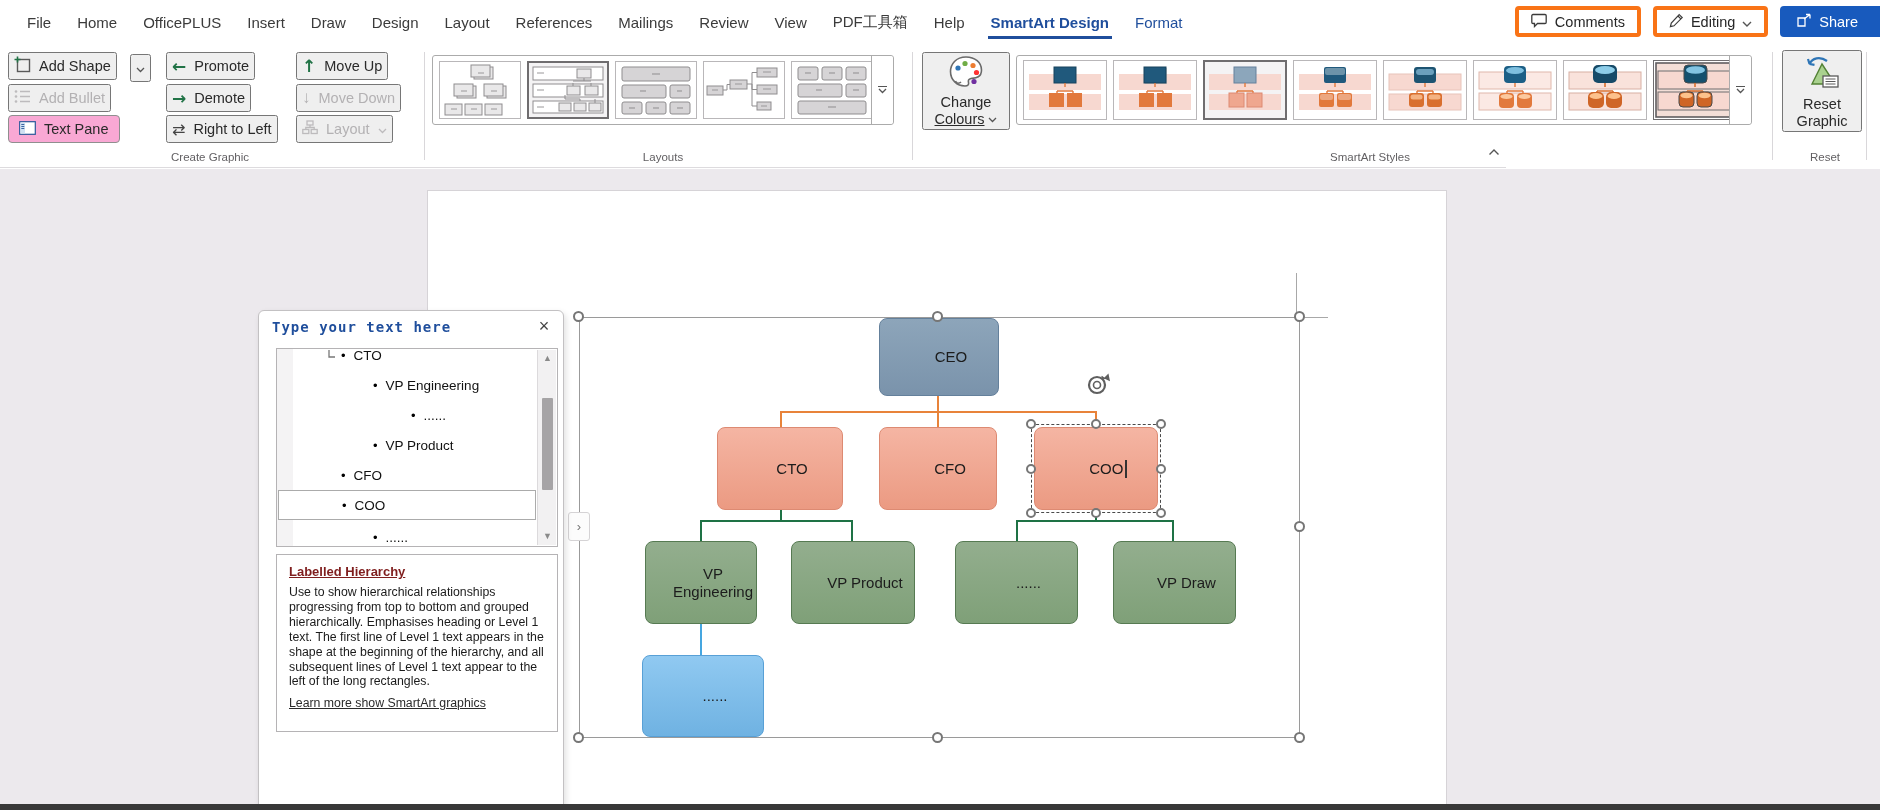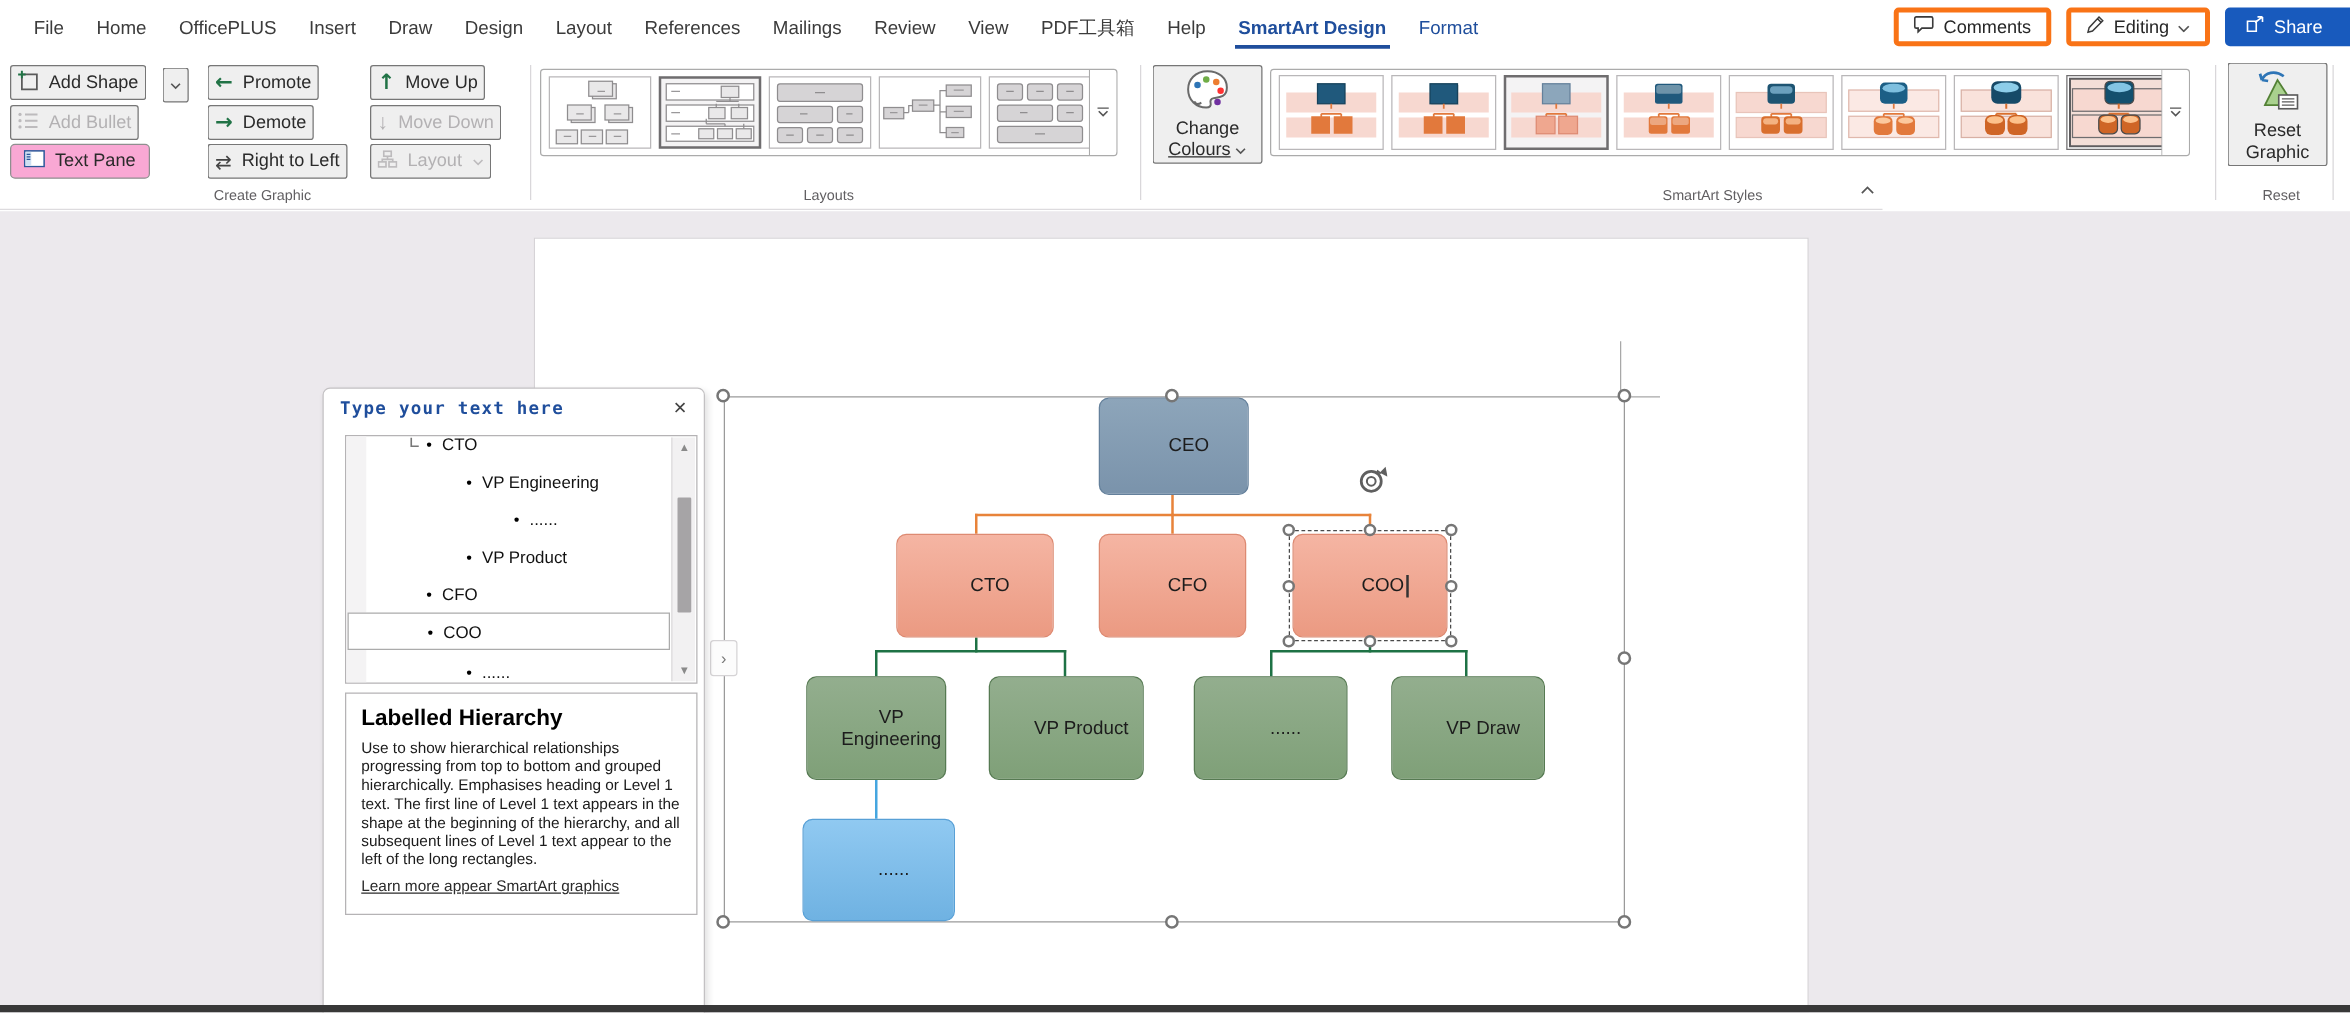--- a/index.html
+++ b/index.html
@@ -65,21 +65,21 @@
   .tpane-close { position:absolute; right:8px; top:4px; font-size:18px; color:#444; width:22px; height:22px; text-align:center; line-height:22px; }
   .tlist { position:absolute; left:17px; top:37px; width:282px; height:199px; border:1px solid #b5b3b5; overflow:hidden; background:#fff; }
   .tgutter { position:absolute; left:0; top:0; bottom:0; width:16px; background:#f4f3f4; }
   .trow { position:absolute; height:30px; display:flex; align-items:center; font-size:13.5px; color:#111; white-space:nowrap; }
   .trow .bullet { font-size:13px; margin-right:8px; color:#000; }
   .trow.selrow { border:1px solid #ababab; width:258px; left:1px; background:#fff; }
   .vscroll { position:absolute; right:1px; top:1px; bottom:1px; width:19px; background:#f2f1f2; border-left:1px solid #dcdadc; }
   .varrow { position:absolute; left:0; width:19px; height:17px; font-size:9px; color:#8a8a8a; text-align:center; line-height:17px; }
   .vthumb { position:absolute; left:4px; width:11px; background:#a6a4a6; border-radius:1px; }
   .tdesc { position:absolute; left:17px; top:243px; width:282px; height:178px; border:1px solid #b5b3b5; padding:9px 12px; background:#fff; }
-  .tdesc h4 { font-size:18px; color:#000000; margin-bottom:6px; }
+  .tdesc h4 { font-size:13px; color:#7f1d1d; margin-bottom:6px;text-decoration:underline; }
   .tdesc p { font-size:12.3px; color:#1b1b1b; line-height:14.9px; }
   .tdesc a { display:inline-block; margin-top:7px; font-size:12.3px; color:#2b2b2b; text-decoration:underline; }
   .expander { position:absolute; left:568px; top:512px; width:22px; height:29px; background:#fcfcfc; border:1px solid #d5d3d5; border-radius:3px; font-size:13px; color:#777; display:flex; align-items:center; justify-content:center; }
 </style>
 </head>
 <body>
 
 <div class="app">
 
   <div class="menubar">
@@ -569,18 +569,18 @@
       <div class="vscroll">
         <div class="varrow" style="top:0;">▲</div>
         <div class="vthumb" style="top:48px; height:92px;"></div>
         <div class="varrow" style="bottom:0;">▼</div>
       </div>
     </div>
 
     <div class="tdesc">
       <h4>Labelled Hierarchy</h4>
       <p>Use to show hierarchical relationships progressing from top to bottom and grouped hierarchically. Emphasises heading or Level 1 text. The first line of Level 1 text appears in the shape at the beginning of the hierarchy, and all subsequent lines of Level 1 text appear to the left of the long rectangles.</p>
-      <a href="#">Learn more appear SmartArt graphics</a>
+      <a href="#">Learn more show SmartArt graphics</a>
     </div>
   </div>
 
   <div class="bottombar"></div>
 </div>
 
 </body></html>

